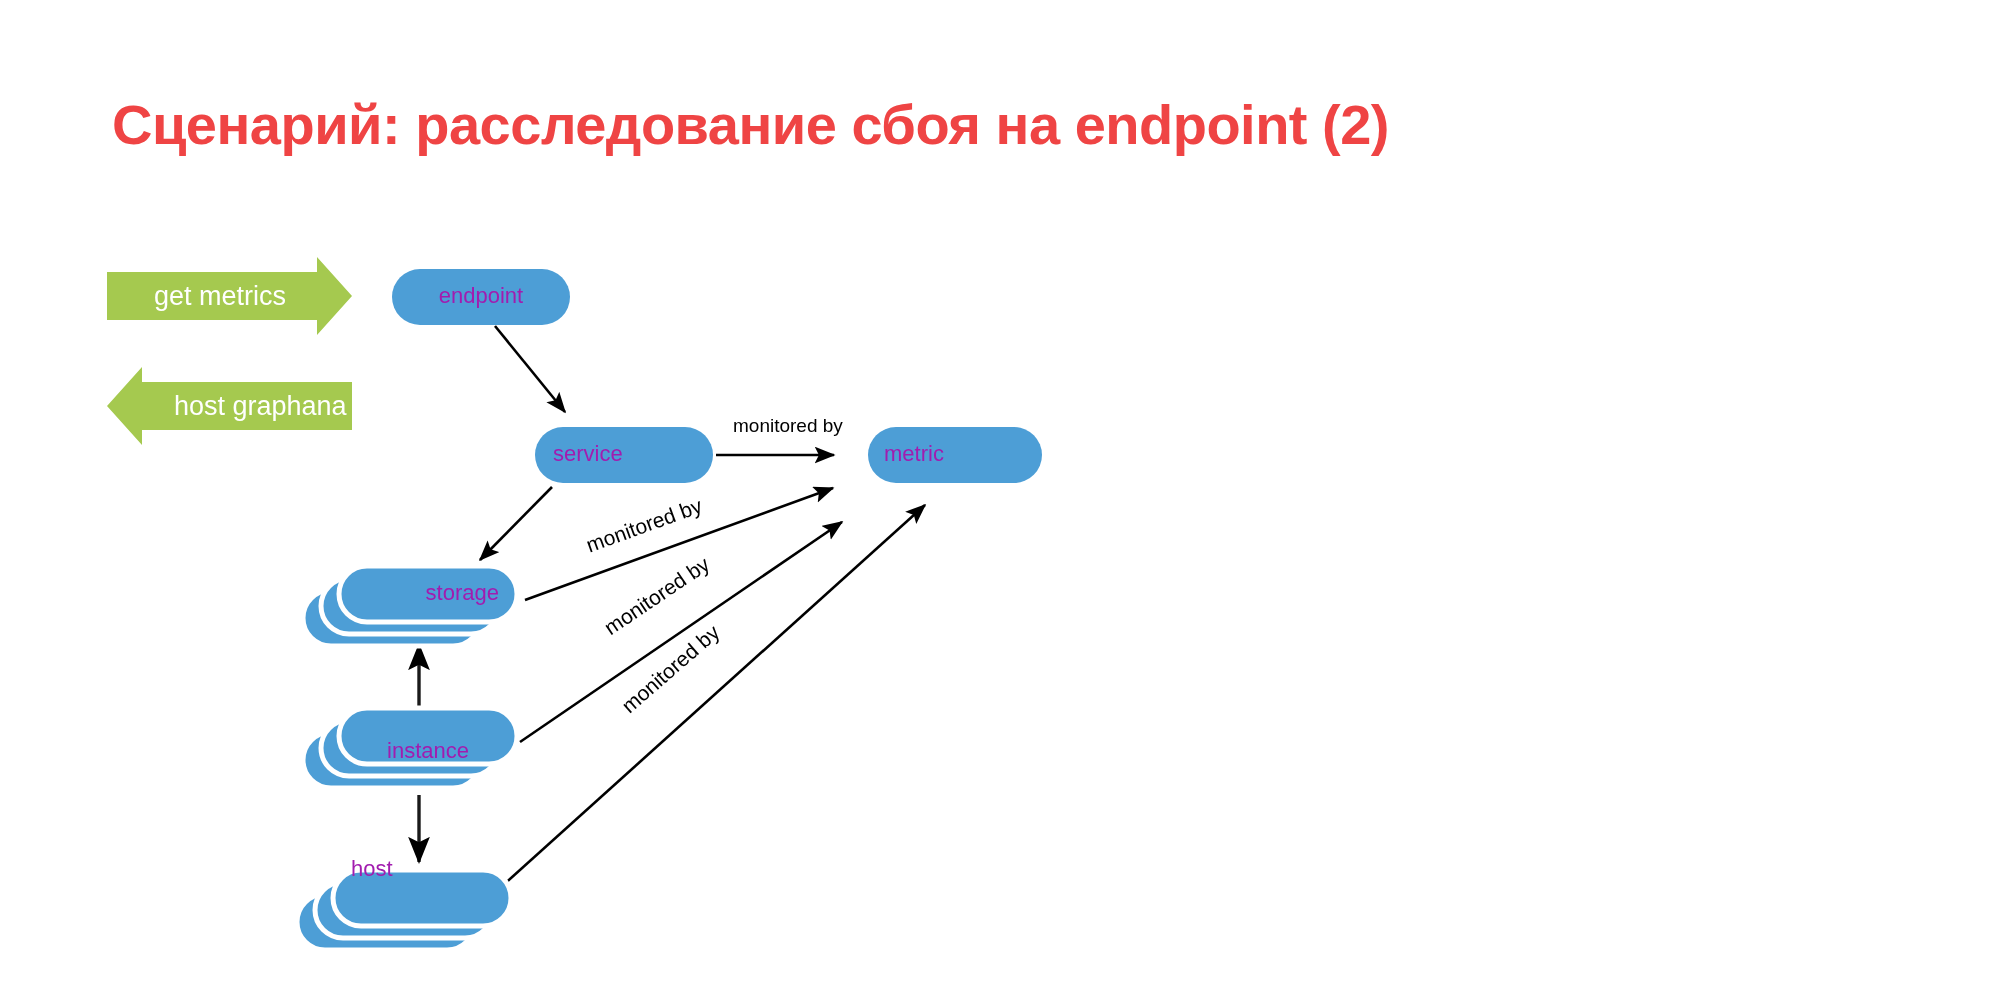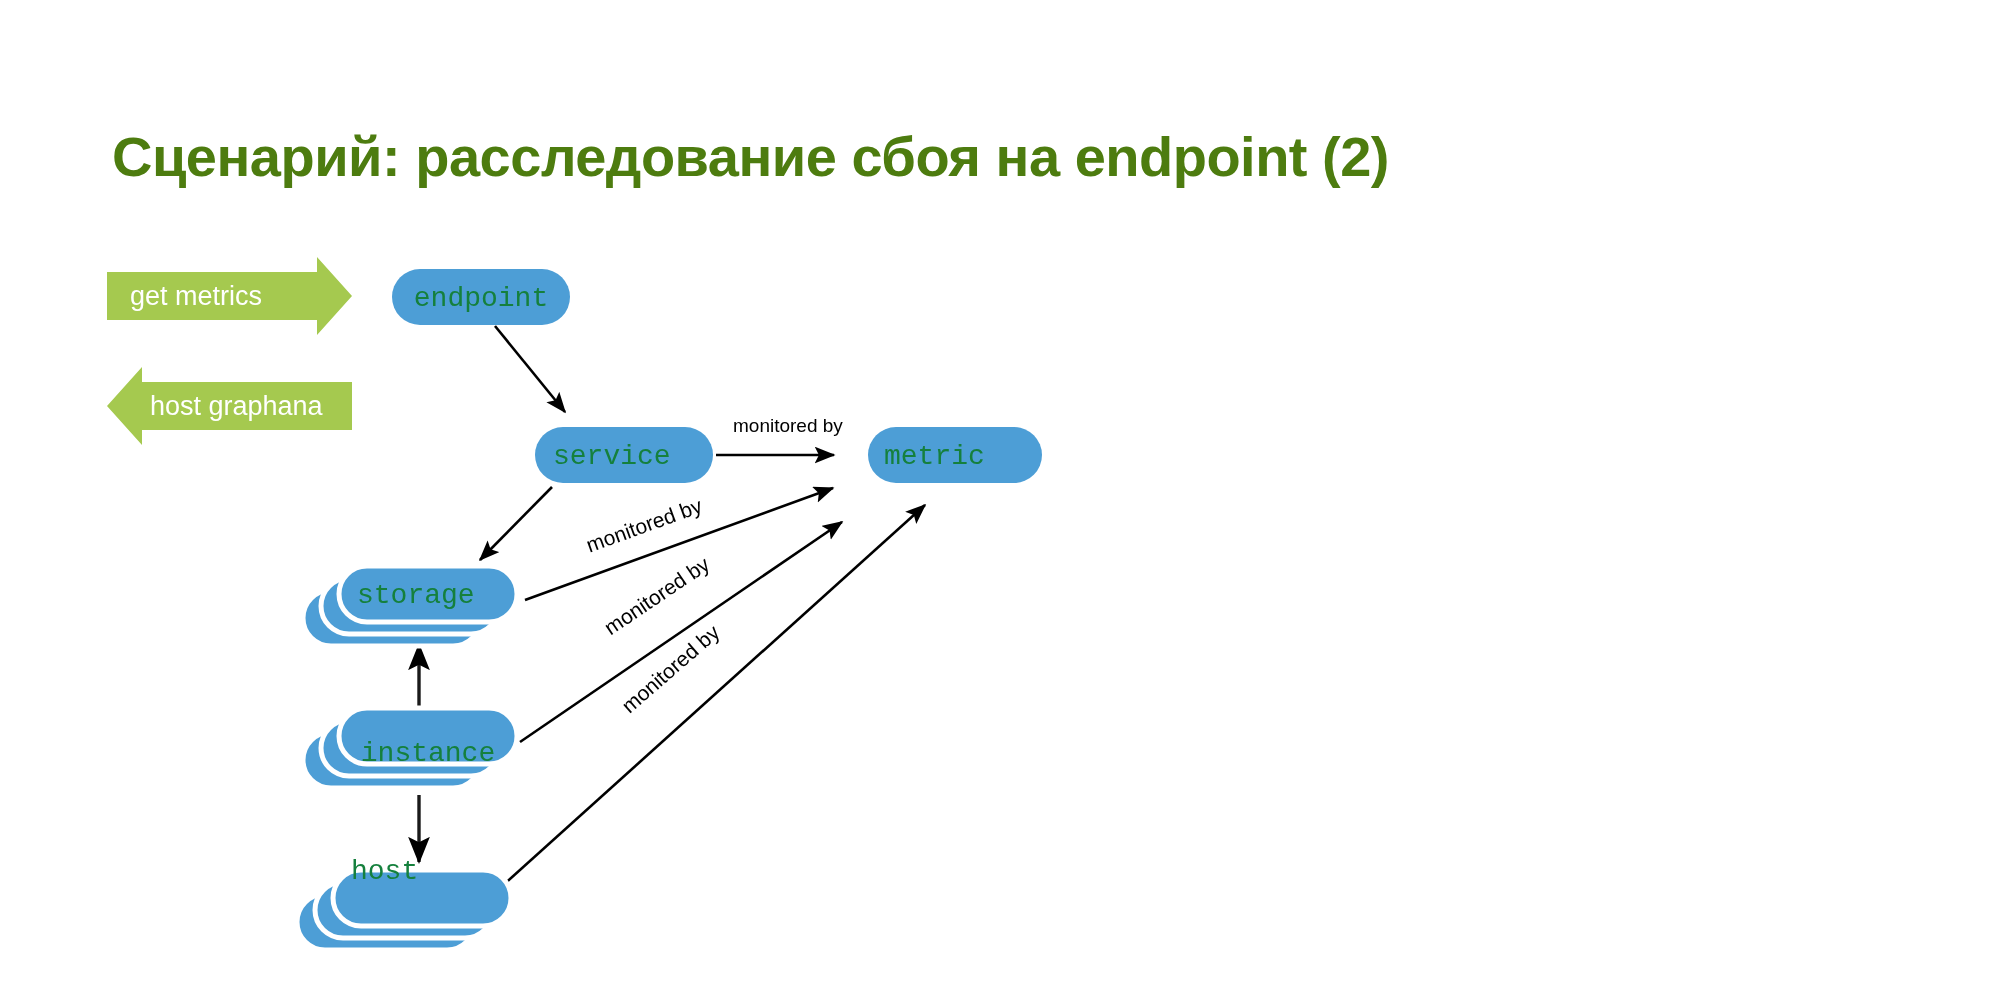--- a/index.html
+++ b/index.html
@@ -20,38 +20,37 @@
     width: 2001px;
     height: 1001px;
     background: #ffffff;
   }
   #slide-title {
     position: absolute;
     left: 112px;
     top: 92px;
     font-size: 56px;
     font-weight: 700;
-    color: #4d7c0f;
+    color: #ef4444;
     letter-spacing: -0.5px;
     white-space: nowrap;
     font-family: "Liberation Sans", sans-serif;
-    margin-top: 32px;
   }
   #diagram {
     position: absolute;
     left: 0;
     top: 0;
     width: 2001px;
     height: 1001px;
   }
   .node-label {
     position: absolute;
-    color: #15803d;
-    font-size: 28px;
-    font-family: Liberation Mono, monospace;
+    color: #a21caf;
+    font-size: 22px;
+    font-family: Liberation Sans, sans-serif;
     white-space: nowrap;
     pointer-events: none;
   }
   .edge-label {
     position: absolute;
     color: #000000;
     font-size: 19px;
     font-family: "Liberation Sans", sans-serif;
     white-space: nowrap;
   }
@@ -62,20 +61,21 @@
     font-family: "Liberation Sans", sans-serif;
     white-space: nowrap;
     transform-origin: 0 0;
   }
   .green-label {
     position: absolute;
     color: #ffffff;
     font-size: 27px;
     font-family: "Liberation Sans", sans-serif;
     white-space: nowrap;
+    margin-left: 24px;
   }
 </style>
 </head>
 <body>
 
 <div id="slide">
 
   <div id="slide-title">Сценарий: расследование сбоя на endpoint (2)</div>
 
   <svg id="diagram" viewBox="0 0 2001 1001">
@@ -135,21 +135,21 @@
       <rect x="333" y="870" width="178" height="56" rx="28" ry="28" fill="#4d9ed6" stroke="#ffffff" stroke-width="5"></rect>
     </g>
   </svg>
 
   <div class="green-label" style="left:130px; top:281px;">get metrics</div>
   <div class="green-label" style="left:150px; top:391px;">host graphana</div>
 
   <div class="node-label" style="left:410px; top:283px; width:142px; text-align:center;">endpoint</div>
   <div class="node-label" style="left:553px; top:441px; width:142px; text-align:left;">service</div>
   <div class="node-label" style="left:884px; top:441px; width:142px; text-align:left;">metric</div>
-  <div class="node-label" style="left:357px; top:580px; width:142px; text-align:left;">storage</div>
+  <div class="node-label" style="left:357px; top:580px; width:142px; text-align:right;">storage</div>
   <div class="node-label" style="left:357px; top:722px; width:142px; text-align:center;margin-top:16px;">instance</div>
   <div class="node-label" style="left:351px; top:856px; width:142px; text-align:left;">host</div>
 
   <div class="edge-label" style="left:733px; top:415px;">monitored by</div>
 
   <div class="edge-label-rot" style="left:583px; top:535px; transform: rotate(-20deg);">monitored by</div>
 
   <div class="edge-label-rot" style="left:600px; top:620px; transform: rotate(-34deg);">monitored by</div>
 
   <div class="edge-label-rot" style="left:617px; top:700px; transform: rotate(-41deg);">monitored by</div>

